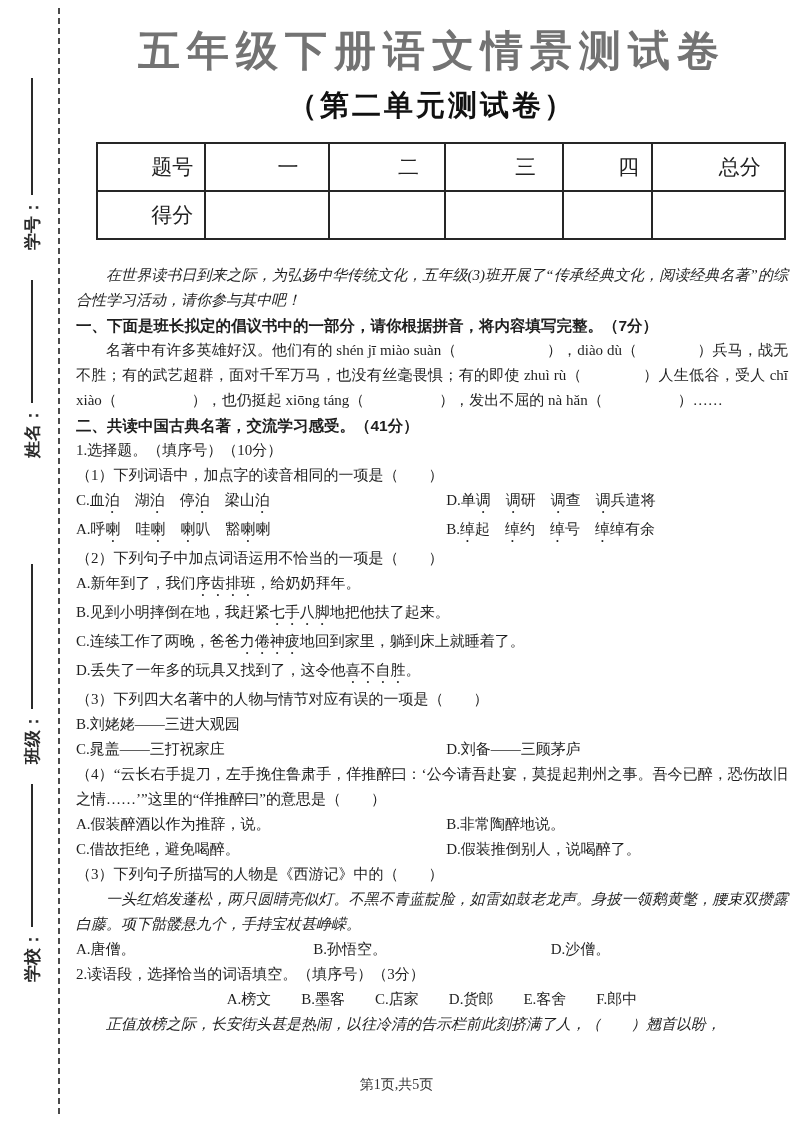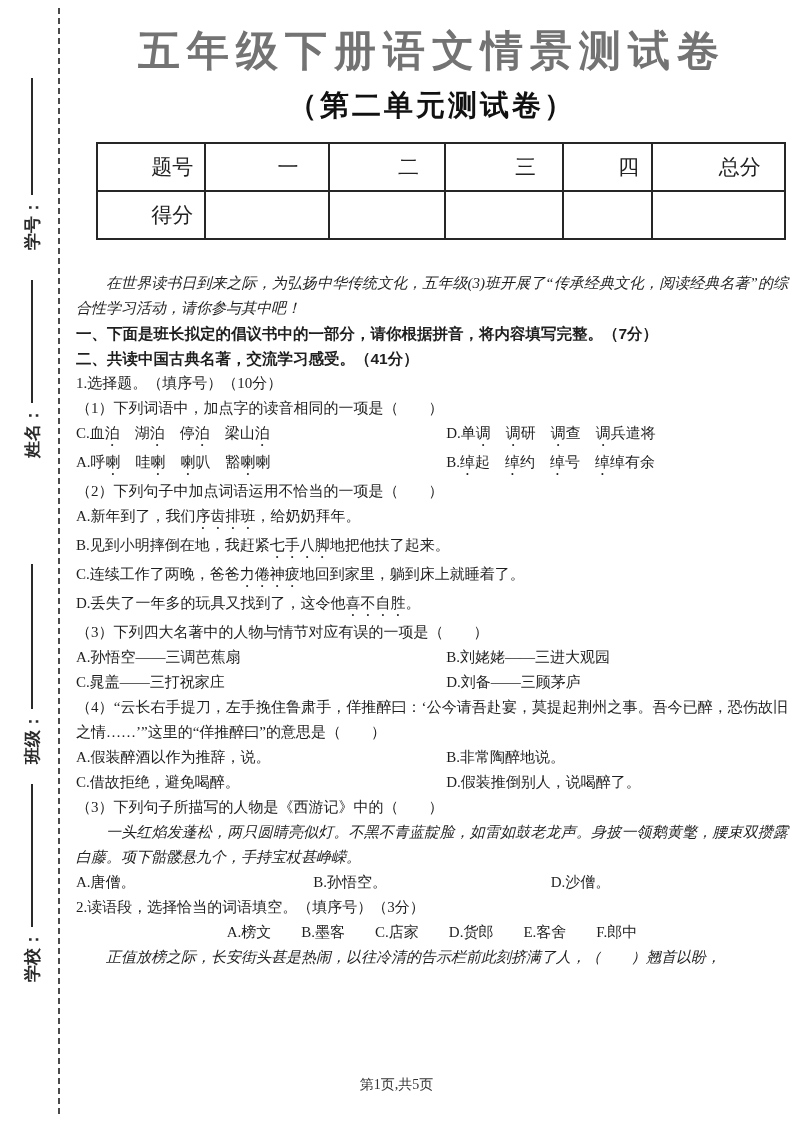--- a/index.html
+++ b/index.html
@@ -31,21 +31,21 @@
   }
   .exam-subtitle{
     margin:2px 0 0 0;text-align:center;
     font-size:29px;line-height:46px;font-weight:bold;letter-spacing:3px;color:#111;
   }
   table.score{border-collapse:collapse;table-layout:fixed;
     width:690px;margin:14px 0 0 20px;}
   table.score td{border:2px solid #262626;height:44px;text-align:center;
     vertical-align:middle;font-size:21px;color:#222;padding-left:44px;}
   .c0{width:15.2%}.c1{width:18.6%}.c2{width:17.1%}.c3{width:17.2%}.c4{width:11.4%}.c5{width:20.5%}
-  .body-text{margin-top:31px;}
+  .body-text{margin-top:23px;}
   .line{font-size:15px;line-height:25px;}
   .justify{text-align:justify;}
   .indent{text-indent:2em;}
   .kai{font-style:italic;}
   .heading{font-family:"Liberation Sans","DejaVu Sans",sans-serif;
     font-weight:bold;font-size:15.5px;}
   .two-col{display:flex;}
   .two-col .col-l{width:52%;}
   .two-col .col-r{width:48%;}
   .four-col{display:flex;}
@@ -103,20 +103,21 @@
       <td></td>
     </tr>
   </tbody>
     </table>
 
   <div class="body-text">
 
     <div class="line justify indent kai">在世界读书日到来之际，为弘扬中华传统文化，五年级(3)班开展了“传承经典文化，阅读经典名著”的综合性学习活动，请你参与其中吧！</div>
 
     <div class="line heading">一、下面是班长拟定的倡议书中的一部分，请你根据拼音，将内容填写完整。（7分）</div>
+    <div class="line justify indent">名著中有许多英雄好汉。他们有的 shén jī miào suàn（　　　　　　），diào dù（　　　　）兵马，战无不胜；有的武艺超群，面对千军万马，也没有丝毫畏惧；有的即使 zhuì rù（　　　　）人生低谷，受人 chī xiào（　　　　　），也仍挺起 xiōng táng（　　　　　），发出不屈的 nà hǎn（　　　　　）……</div>
 
     <div class="line heading">二、共读中国古典名著，交流学习感受。（41分）</div>
     <div class="line">1.选择题。（填序号）（10分）</div>
 
     <div class="line">（1）下列词语中，加点字的读音相同的一项是（　　）</div>
     <div class="line two-col">
       <span class="col-l">C.血<span class="emdot">泊</span>　湖<span class="emdot">泊</span>　停<span class="emdot">泊</span>　梁山<span class="emdot">泊</span></span>
       <span class="col-r">D.单<span class="emdot">调</span>　<span class="emdot">调</span>研　<span class="emdot">调</span>查　<span class="emdot">调</span>兵遣将</span>
     </div>
     <div class="line two-col">
@@ -125,21 +126,20 @@
     </div>
 
     <div class="line">（2）下列句子中加点词语运用不恰当的一项是（　　）</div>
     <div class="line">A.新年到了，我们<span class="emdot">序齿排班</span>，给奶奶拜年。</div>
     <div class="line">B.见到小明摔倒在地，我赶紧<span class="emdot">七手八脚</span>地把他扶了起来。</div>
     <div class="line">C.连续工作了两晚，爸爸<span class="emdot">力倦神疲</span>地回到家里，躺到床上就睡着了。</div>
     <div class="line">D.丢失了一年多的玩具又找到了，这令他<span class="emdot">喜不自胜</span>。</div>
 
     <div class="line">（3）下列四大名著中的人物与情节对应有误的一项是（　　）</div>
     <div class="line two-col">
-      <span class="col-l">A.孙悟空——三调芭蕉扇</span>
       <span class="col-r">B.刘姥姥——三进大观园</span>
     </div>
     <div class="line two-col">
       <span class="col-l">C.晁盖——三打祝家庄</span>
       <span class="col-r">D.刘备——三顾茅庐</span>
     </div>
 
     <div class="line justify">（4）“云长右手提刀，左手挽住鲁肃手，佯推醉曰：‘公今请吾赴宴，莫提起荆州之事。吾今已醉，恐伤故旧之情……’”这里的“佯推醉曰”的意思是（　　）</div>
     <div class="line two-col">
       <span class="col-l">A.假装醉酒以作为推辞，说。</span>

